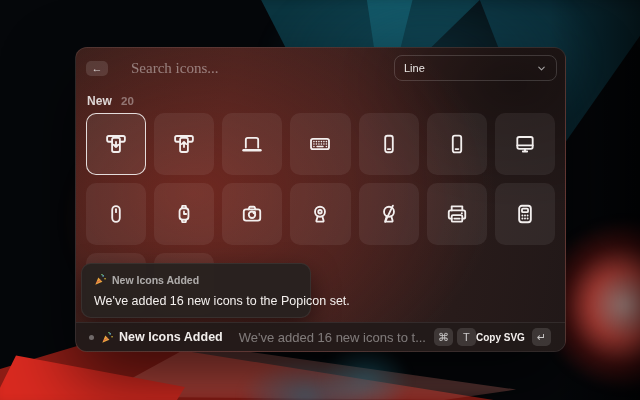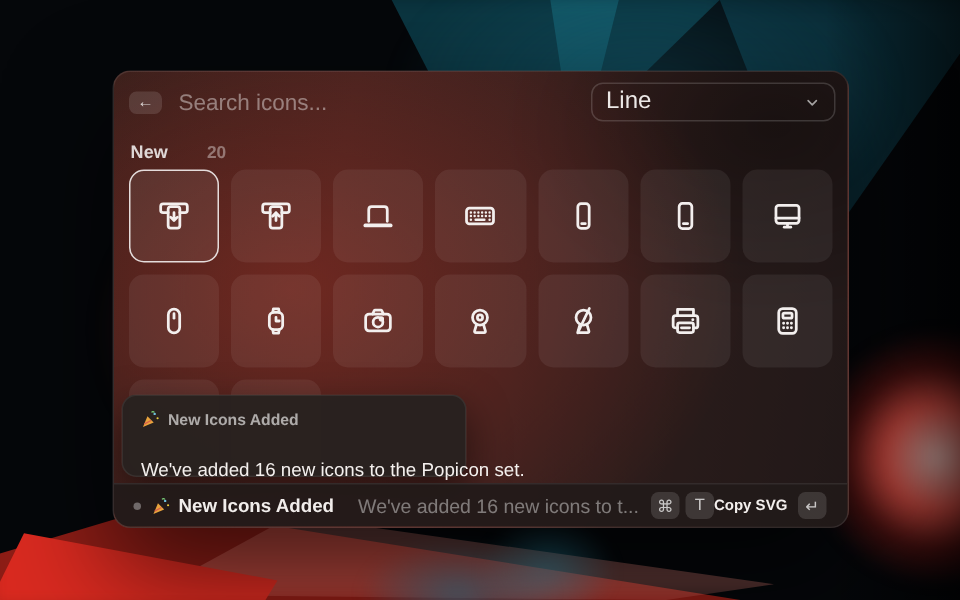--- a/index.html
+++ b/index.html
@@ -40,47 +40,47 @@
     border-radius:12px; border:1px solid rgba(255,255,255,.09);
     background:
       radial-gradient(420px 300px at 24% 48%, rgba(150,45,34,.55), rgba(0,0,0,0) 72%),
       radial-gradient(260px 180px at 90% 12%, rgba(0,0,0,.35), rgba(0,0,0,0) 70%),
       linear-gradient(100deg, #301e1b 0%, #3f221f 30%, #38201e 55%, #281b1a 78%, #211818 100%);
     box-shadow:0 30px 70px rgba(0,0,0,.6); overflow:hidden; }
 
   .hdr { display:flex; align-items:center; height:40px; padding:0 8px 0 10px; }
   .back-btn { width:22px; height:15px; border-radius:5px; background:rgba(255,255,255,.12);
     color:#ddd7d5; font-size:11px; line-height:14px; text-align:center; flex:0 0 auto; cursor:default; }
-  .search { flex:1; margin-left:11px; background:transparent; border:none; outline:none;
-    font-family:Liberation Sans, sans-serif; font-size:15px; color:#f0ecea; }
+  .search { flex:1; margin-left:23px; background:transparent; border:none; outline:none;
+    font-family:Liberation Serif, serif; font-size:15px; color:#f0ecea; }
   .search::placeholder { color:rgba(255,255,255,.42); }
   .dropdown { flex:0 0 auto; width:163px; height:26px; border:1px solid rgba(255,255,255,.16);
     border-radius:8px; display:flex; align-items:center; padding:0 9px; }
-  .dropdown .val { font-size:16px; font-weight:500; color:#ece8e6; flex:1; }
+  .dropdown .val { font-size:11px; font-weight:500; color:#ece8e6; flex:1; }
   .dropdown svg { width:11px; height:11px; stroke:rgba(255,255,255,.6); fill:none;
     stroke-width:2.4; stroke-linecap:round; stroke-linejoin:round; }
 
-  .section-row { position:absolute; left:11px; top:46px; display:flex; align-items:baseline; gap:26px; }
+  .section-row { position:absolute; left:11px; top:46px; display:flex; align-items:baseline; gap:9px; }
   .section-label { font-size:12px; font-weight:700; color:rgba(255,255,255,.82); letter-spacing:.1px; }
   .section-count { font-size:11.5px; font-weight:600; color:rgba(255,255,255,.38); }
 
   .grid { position:absolute; left:10px; right:10px; top:65px;
     display:grid; grid-template-columns:repeat(7,1fr); gap:8px; }
   .tile { height:62px; border-radius:10px; background:rgba(255,255,255,.065);
     display:flex; align-items:center; justify-content:center; }
   .tile.selected { border:1.5px solid rgba(240,236,234,.92); background:rgba(255,255,255,.08); }
   .tile svg { width:26px; height:26px; fill:none; stroke:#f3efee; stroke-width:1.7;
     stroke-linecap:round; stroke-linejoin:round; }
 
   .tooltip { position:absolute; left:5px; top:215px; width:230px; height:55px;
     background:rgba(40,33,31,.96); border:1px solid rgba(255,255,255,.07); border-radius:10px;
     box-shadow:0 10px 26px rgba(0,0,0,.5); padding:9px 12px; z-index:5; }
   .tooltip .t-head { display:flex; align-items:center; gap:5px; }
   .tooltip .t-title { font-size:10.5px; font-weight:600; color:rgba(255,255,255,.62); }
-  .tooltip .t-msg { margin-top:20px; font-size:12.5px; font-weight:500; color:#f4f0ee; white-space:nowrap; }
+  .tooltip .t-msg { margin-top:8px; font-size:12.5px; font-weight:500; color:#f4f0ee; white-space:nowrap; }
 
   .footer { position:absolute; left:0; right:0; bottom:0; height:29px; z-index:6;
     background:rgba(34,26,25,.92); border-top:1px solid rgba(255,255,255,.08);
     display:flex; align-items:center; padding:0 9px; }
   .status-dot { width:5px; height:5px; border-radius:50%; background:rgba(255,255,255,.35);
     margin:0 7px 0 4px; flex:0 0 auto; }
   .f-title { font-size:12.5px; font-weight:700; color:#f1edeb; margin-left:5px; white-space:nowrap; }
   .f-preview { font-size:13px; color:rgba(255,255,255,.42); margin-left:16px; white-space:nowrap; }
   .keycap { min-width:19px; height:18px; padding:0 4px; border-radius:5px;
     background:rgba(255,255,255,.13); color:rgba(255,255,255,.72); font-size:11px;

